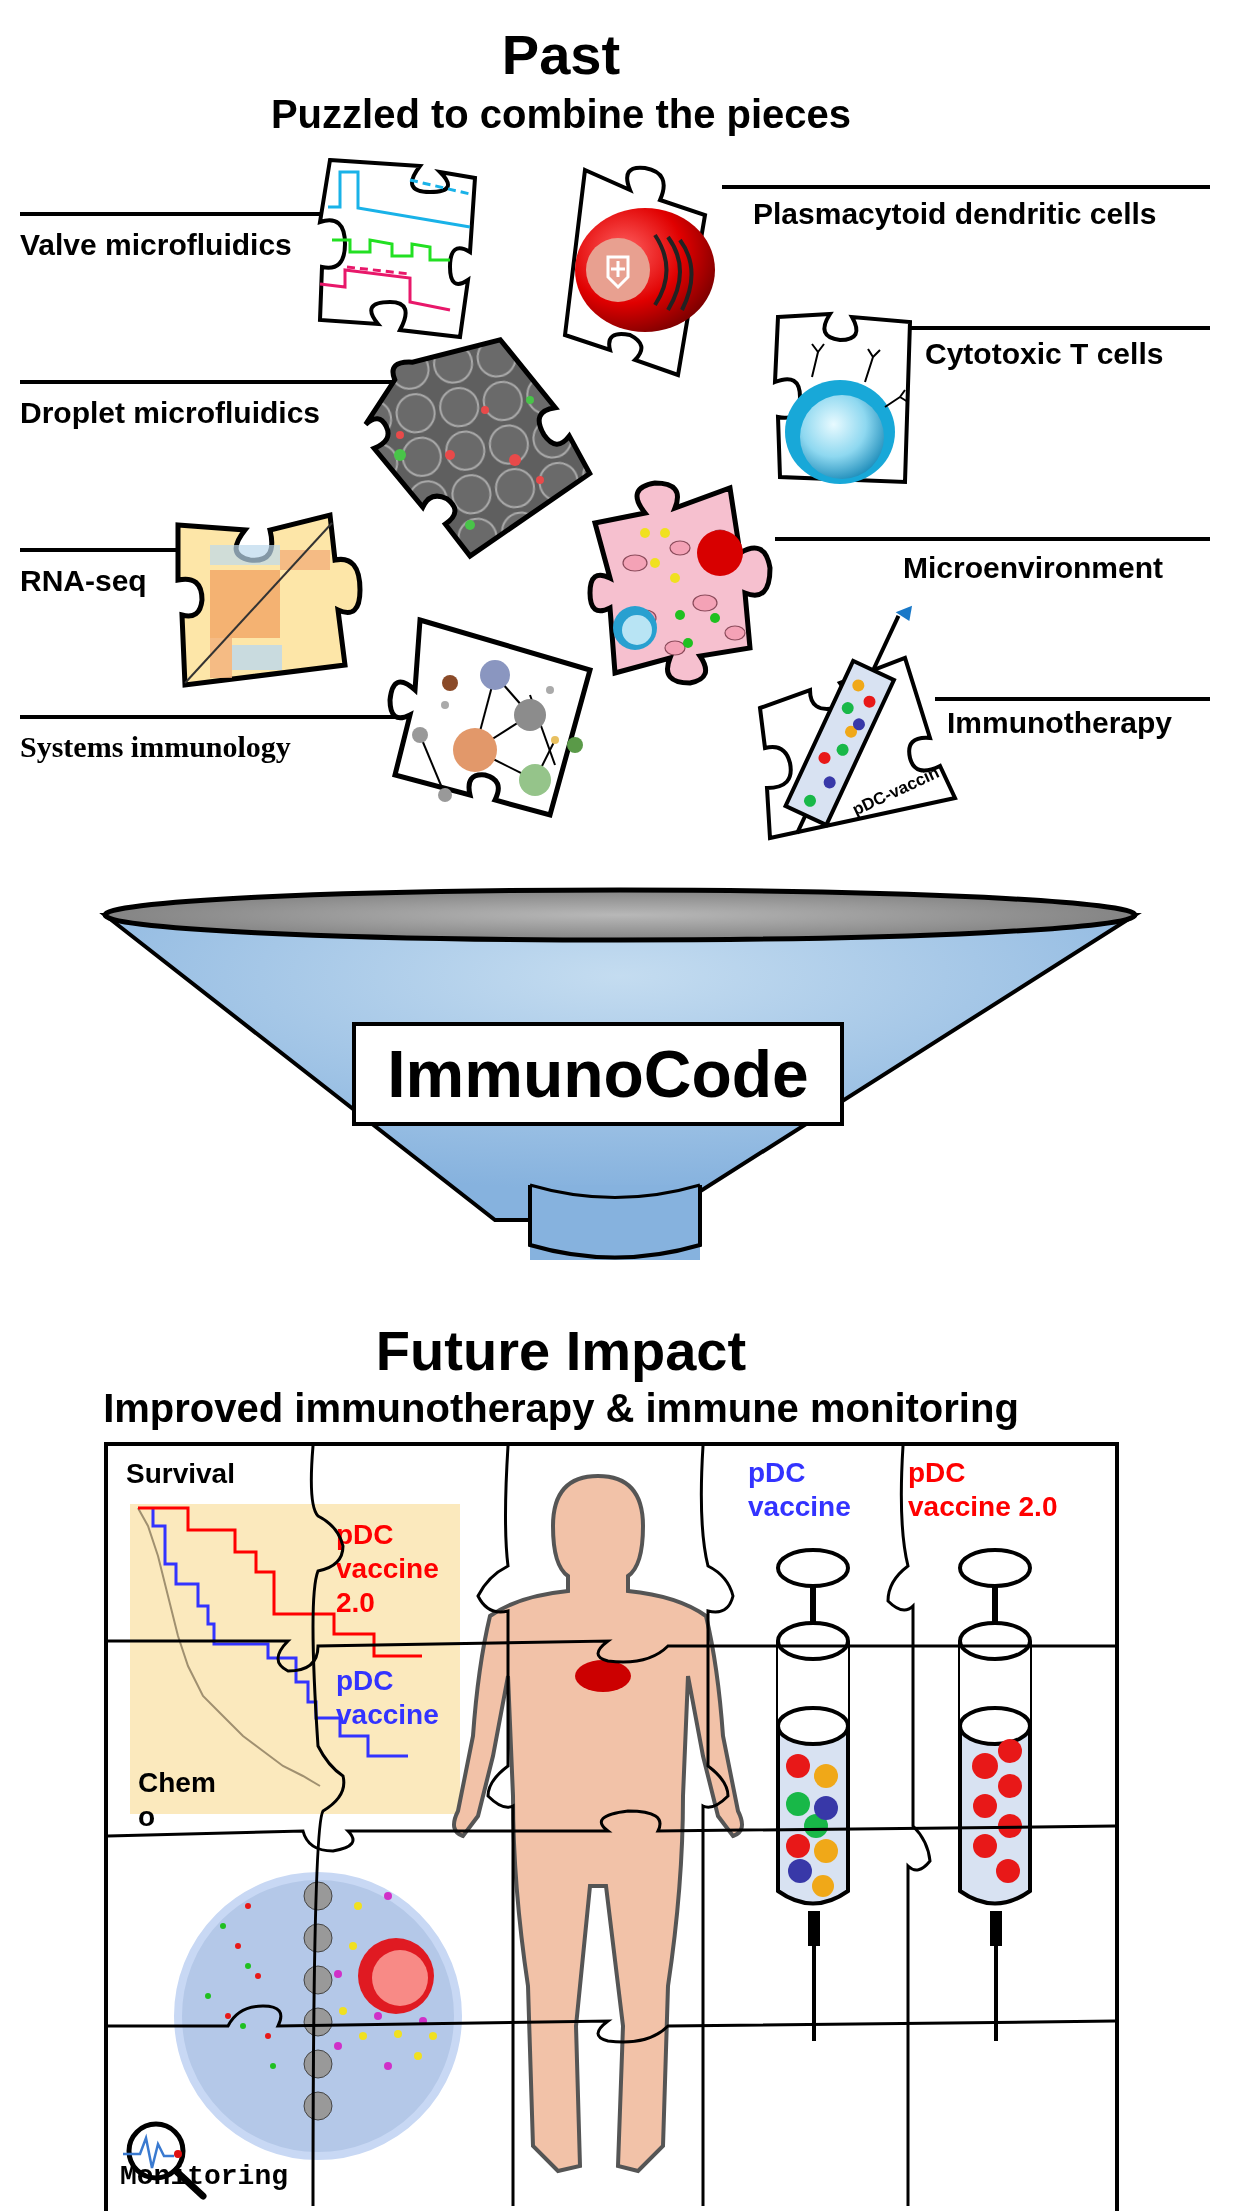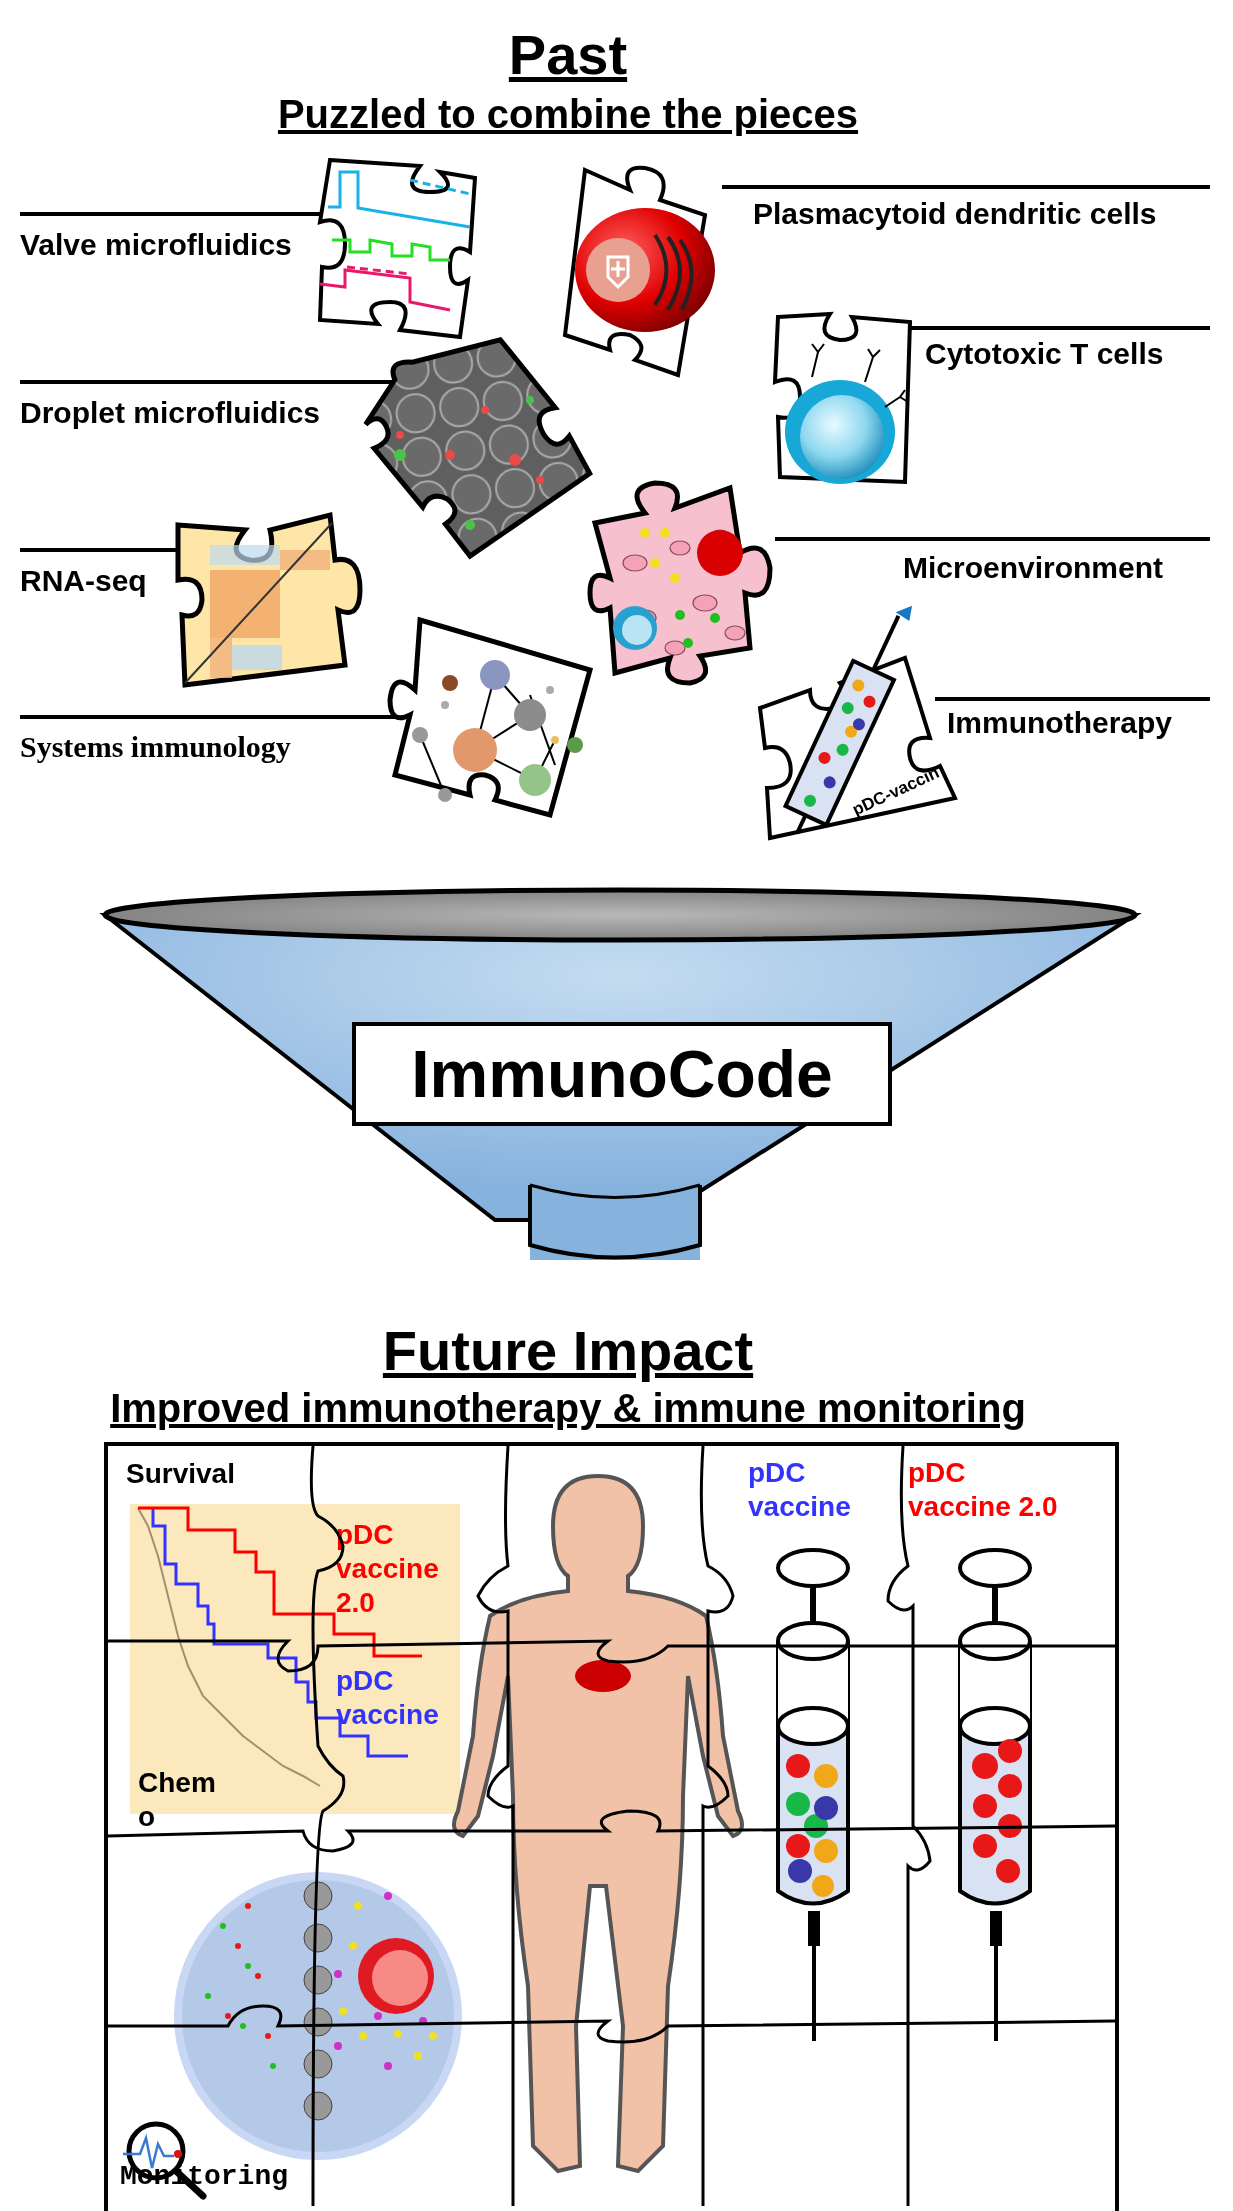--- a/index.html
+++ b/index.html
@@ -1,25 +1,25 @@
 <!DOCTYPE html>
 <html><head>
 <meta charset="utf-8">
 <style>
   html, body { margin:0; padding:0; background:#fff; }
   body { width:1233px; height:2211px; position:relative; overflow:hidden;
          font-family:"Liberation Sans", sans-serif; color:#000; }
   .abs { position:absolute; }
-  .title { position:absolute; left:17px; width:1102px; text-align:center; font-weight:bold;text-decoration:underline; }
+  .title { position:absolute; left:10px; width:1102px; text-align:center; font-weight:bold; }
   #past-title { top:22px; font-size:56px; }
   #past-sub { top:92px; font-size:40px; }
   .label { position:absolute; font-weight:bold; font-size:30px; white-space:nowrap; }
   .hline { position:absolute; height:4px; background:#000; }
   svg { position:absolute; overflow:visible; }
-  #funnel-label { position:absolute; left:352px; top:1022px; width:540px; height:104px;
+  #funnel-label { position:absolute; left:352px; top:1022px; width:492px; height:104px;
     background:#fff; border:4px solid #000; box-sizing:border-box;
     font-weight:bold; font-size:66px; text-align:center; line-height:96px; }
   #future-title { top:1318px; font-size:56px; }
   #future-sub { top:1386px; font-size:40px; }
   #impact-box { position:absolute; left:104px; top:1442px; width:1015px; height:862px;
     border:4px solid #000; box-sizing:border-box; overflow:hidden; }
   .blabel { position:absolute; font-weight:bold; font-size:28px; text-align:left; line-height:34px; }
 </style>
 </head>
 <body>

